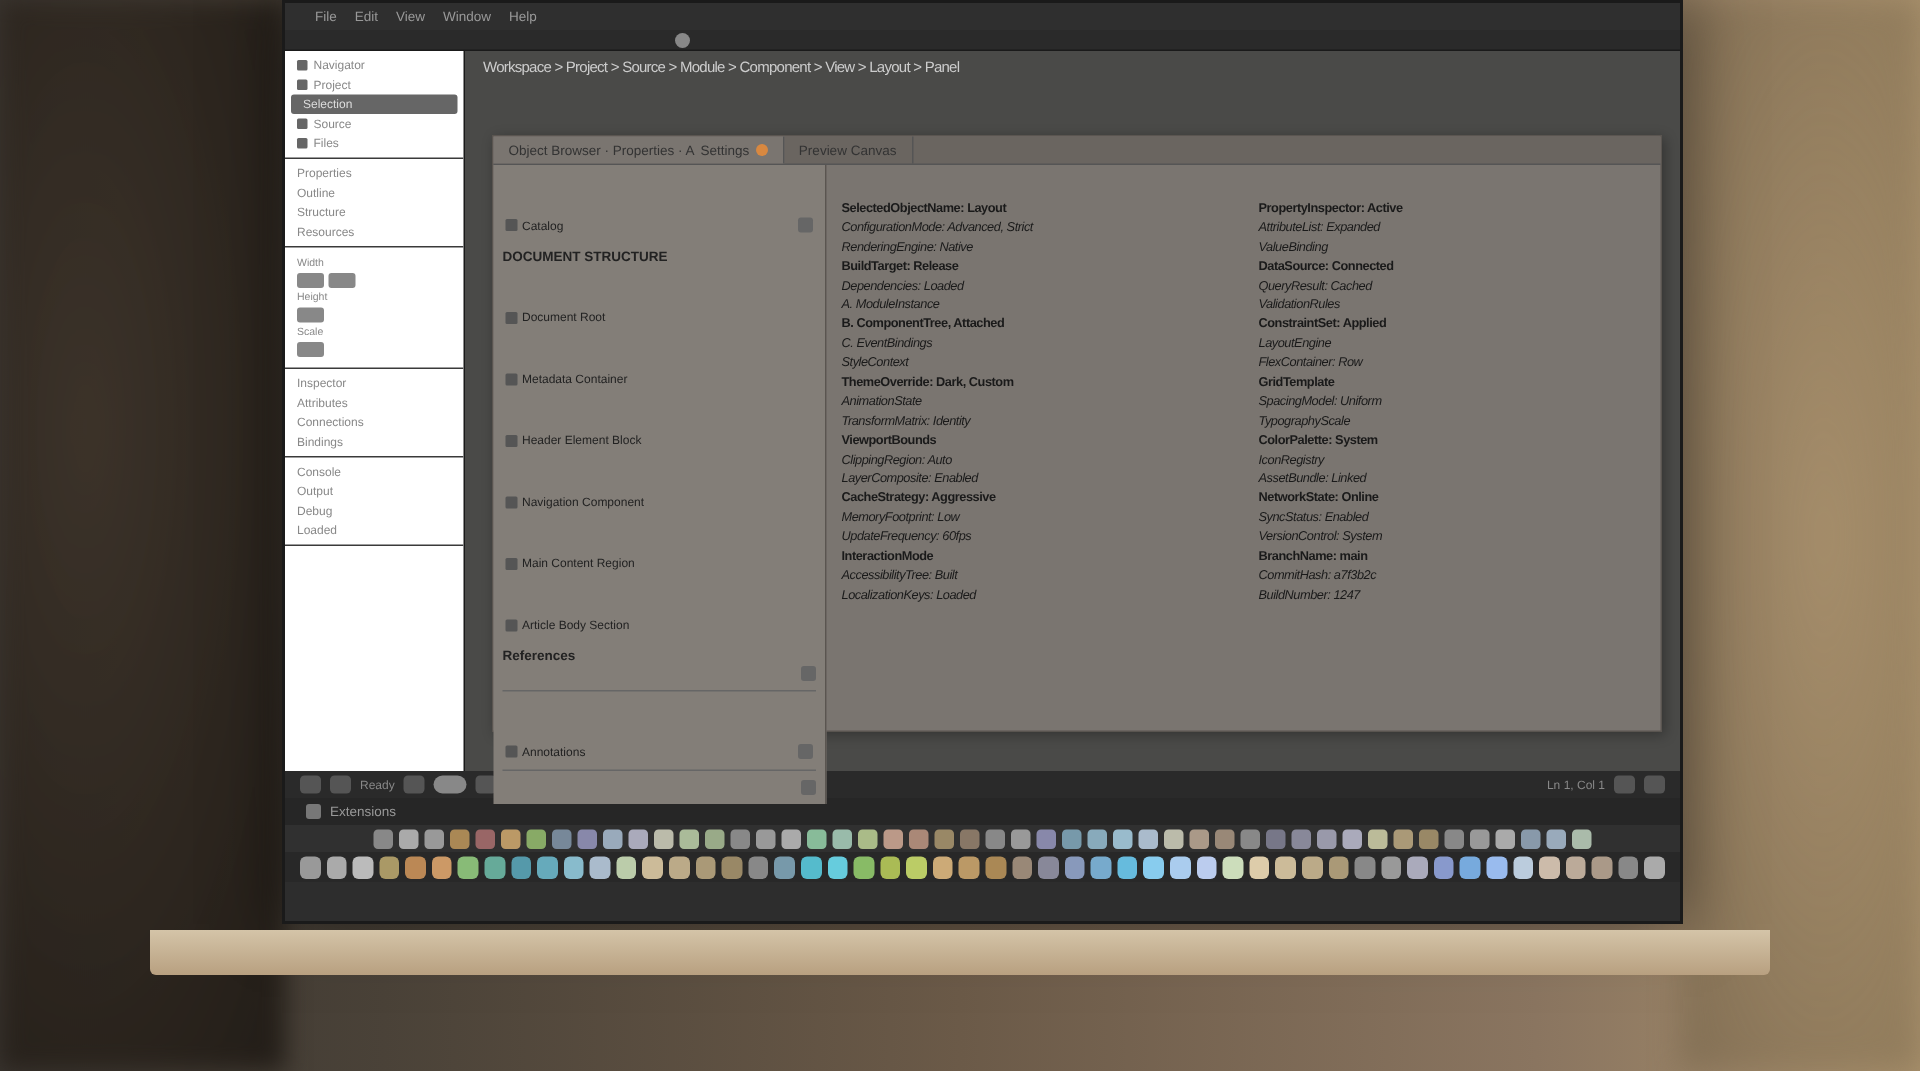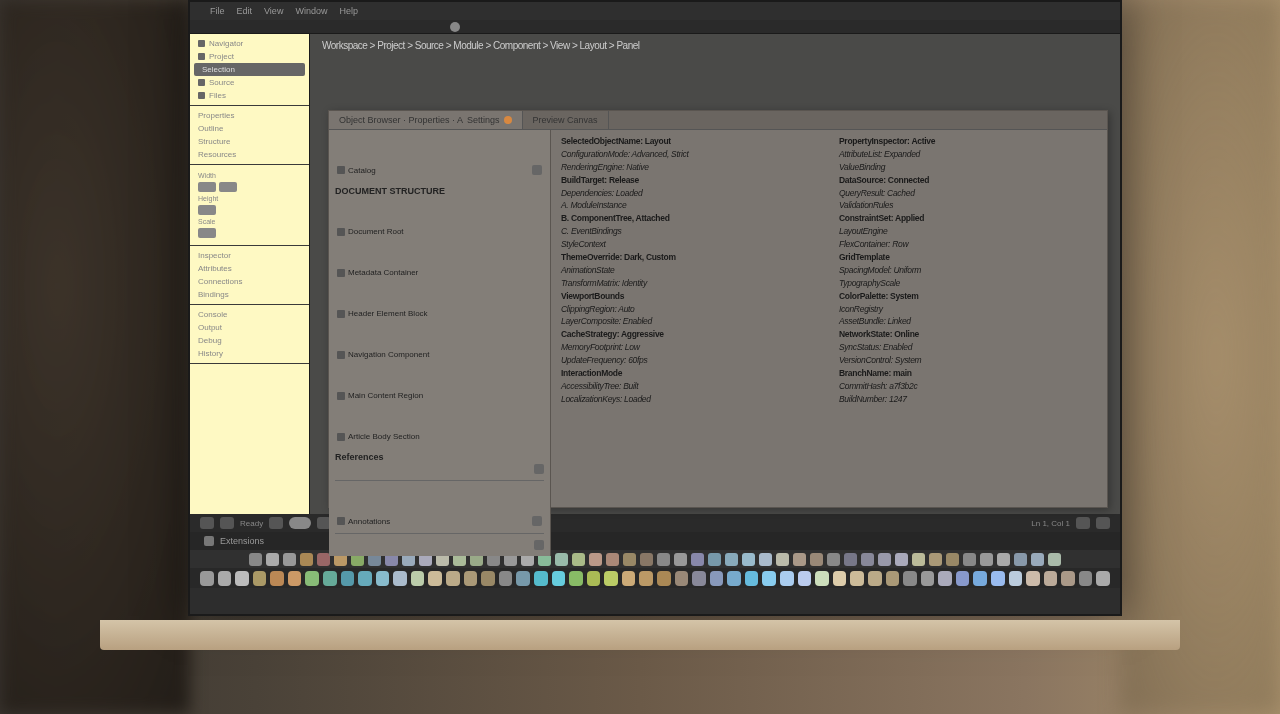--- a/index.html
+++ b/index.html
@@ -6,44 +6,44 @@
 body { background: linear-gradient(90deg, #3a3530 0%, #4a4238 20%, #6b5a48 50%, #8a7560 80%, #a8906c 100%); width: 1280px; height: 714px; overflow: hidden; position: relative; }
 .monitor { position: absolute; left: 188px; top: 0; width: 934px; height: 616px; background: #2d2d2d; border: 2px solid #1a1a1a; box-shadow: 0 0 40px rgba(0,0,0,0.5); }
 .titlebar { height: 18px; background: #3a3a3a; display: flex; align-items: center; padding: 0 10px; gap: 8px; font-size: 9px; color: #aaa; }
 .titlebar .dot { width: 8px; height: 8px; border-radius: 50%; background: #777; }
 .titlebar .dot.active { background: #bbb; }
 .menubar { height: 18px; background: #2f2f2f; display: flex; align-items: center; padding: 0 20px; gap: 12px; font-size: 9px; color: #999; }
 .menubar span { cursor: pointer; }
 .toolbar-top { height: 14px; background: #2a2a2a; border-bottom: 1px solid #1a1a1a; display: flex; align-items: center; padding: 0 660px 0 10px; gap: 4px; }
 .toolbar-top .circle { width: 10px; height: 10px; border-radius: 50%; background: #888; }
 .workspace { display: flex; height: 480px; }
-.sidebar { width: 120px; background: #fef9c3; border-right: 1px solid #1a1a1a; overflow: hidden; }
+.sidebar { width: 120px; background: #ffffff; border-right: 1px solid #1a1a1a; overflow: hidden; }
 .side-section { border-bottom: 1px solid #3a3a3a; padding: 3px 0; }
 .side-item { font-size: 8px; color: #888; padding: 2px 8px; display: flex; align-items: center; gap: 4px; }
 .side-item.highlight { background: #666; color: #ddd; margin: 0 4px; border-radius: 2px; }
 .side-item .ic { width: 7px; height: 7px; background: #666; border-radius: 1px; }
 .side-controls { padding: 4px 8px; display: flex; flex-wrap: wrap; gap: 3px; }
 .side-controls .box { width: 18px; height: 10px; background: #888; border-radius: 2px; font-size: 6px; }
 .side-controls .lbl { font-size: 7px; color: #888; width: 100%; }
 .editor { flex: 1; background: #4a4a48; position: relative; }
 .breadcrumb { font-size: 10px; color: #ccc; padding: 6px 12px; letter-spacing: -0.5px; }
 .breadcrumb2 { font-size: 9px; color: #bbb; padding: 0 12px 6px; letter-spacing: -0.5px; }
-.panel { position: absolute; left: 18px; top: 76px; width: 780px; height: 398px; background: #7a7570; border: 1px solid #5a5550; box-shadow: 2px 2px 8px rgba(0,0,0,0.3); display: flex; flex-direction: column; }
+.panel { position: absolute; left: 18px; top: 56px; width: 780px; height: 398px; background: #7a7570; border: 1px solid #5a5550; box-shadow: 2px 2px 8px rgba(0,0,0,0.3); display: flex; flex-direction: column; }
 .panel-tabs { height: 22px; background: #6a6560; display: flex; border-bottom: 1px solid #555; font-size: 9px; }
 .panel-tab { padding: 4px 10px; color: #333; display: flex; align-items: center; gap: 4px; border-right: 1px solid #555; }
 .panel-tab.active { background: #7a7570; }
 .panel-tab .orange { width: 8px; height: 8px; background: #d88840; border-radius: 50%; }
 .panel-body { flex: 1; display: flex; }
 .panel-left { width: 222px; background: #837e78; border-right: 1px solid #5a5550; padding: 6px; font-size: 8px; color: #222; display: flex; flex-direction: column; gap: 2px; overflow: hidden; }
 .panel-left .sec { margin-top: 8px; font-weight: bold; font-size: 9px; }
 .panel-left .row { display: flex; align-items: center; gap: 3px; padding: 1px 2px; margin-top: 28px; }
 .panel-left .row .b { width: 8px; height: 8px; background: #555; border-radius: 1px; }
 .panel-left .divider { height: 1px; background: #666; margin: 4px 0; }
 .panel-left .sm-icon { width: 10px; height: 10px; background: #666; border-radius: 2px; margin-left: auto; }
-.panel-right { flex: 1; padding: 6px 10px; font-size: 8.5px; color: #1a1a1a; display: flex; gap: 20px; overflow: hidden; }
+.panel-right { flex: 1; padding: 6px 10px; font-size: 8.5px; color: #1a1a1a; display: flex; gap: 20px; overflow: hidden; margin-top: 17px; }
 .col { flex: 1; display: flex; flex-direction: column; gap: 1px; }
 .col .ln { white-space: nowrap; letter-spacing: -0.3px; line-height: 1.4; font-style: italic; }
 .col .ln.b { font-weight: bold; font-style: normal; }
 .statusbar { height: 18px; background: #2a2a2a; display: flex; align-items: center; padding: 0 10px; gap: 6px; font-size: 8px; color: #888; }
 .statusbar .s-icon { width: 14px; height: 12px; background: #555; border-radius: 3px; }
 .statusbar .s-icon.pill { width: 22px; border-radius: 6px; background: #888; }
 .statusbar .spacer { flex: 1; }
 .toolbartxt { height: 18px; background: #262626; display: flex; align-items: center; padding: 0 14px; font-size: 9px; color: #999; }
 .dock1 { height: 18px; background: #303030; display: flex; align-items: center; padding: 0 10px; gap: 4px; justify-content: center; }
 .dock2 { height: 20px; background: #282828; display: flex; align-items: center; padding: 0 10px; gap: 4px; justify-content: center; }
@@ -140,21 +140,21 @@
         <div class="side-item">
             <span>Console</span>
           </div>
         <div class="side-item">
             <span>Output</span>
           </div>
         <div class="side-item">
             <span>Debug</span>
           </div>
         <div class="side-item">
-            <span>History</span>
+            <span>Loaded</span>
           </div>
       </div>
     </div>
 
     <div class="editor">
       <div class="breadcrumb">Workspace &gt; Project &gt; Source &gt; Module &gt; Component &gt; View &gt; Layout &gt; Panel</div>
 
       <div class="panel">
         <div class="panel-tabs">
           <div class="panel-tab active">

